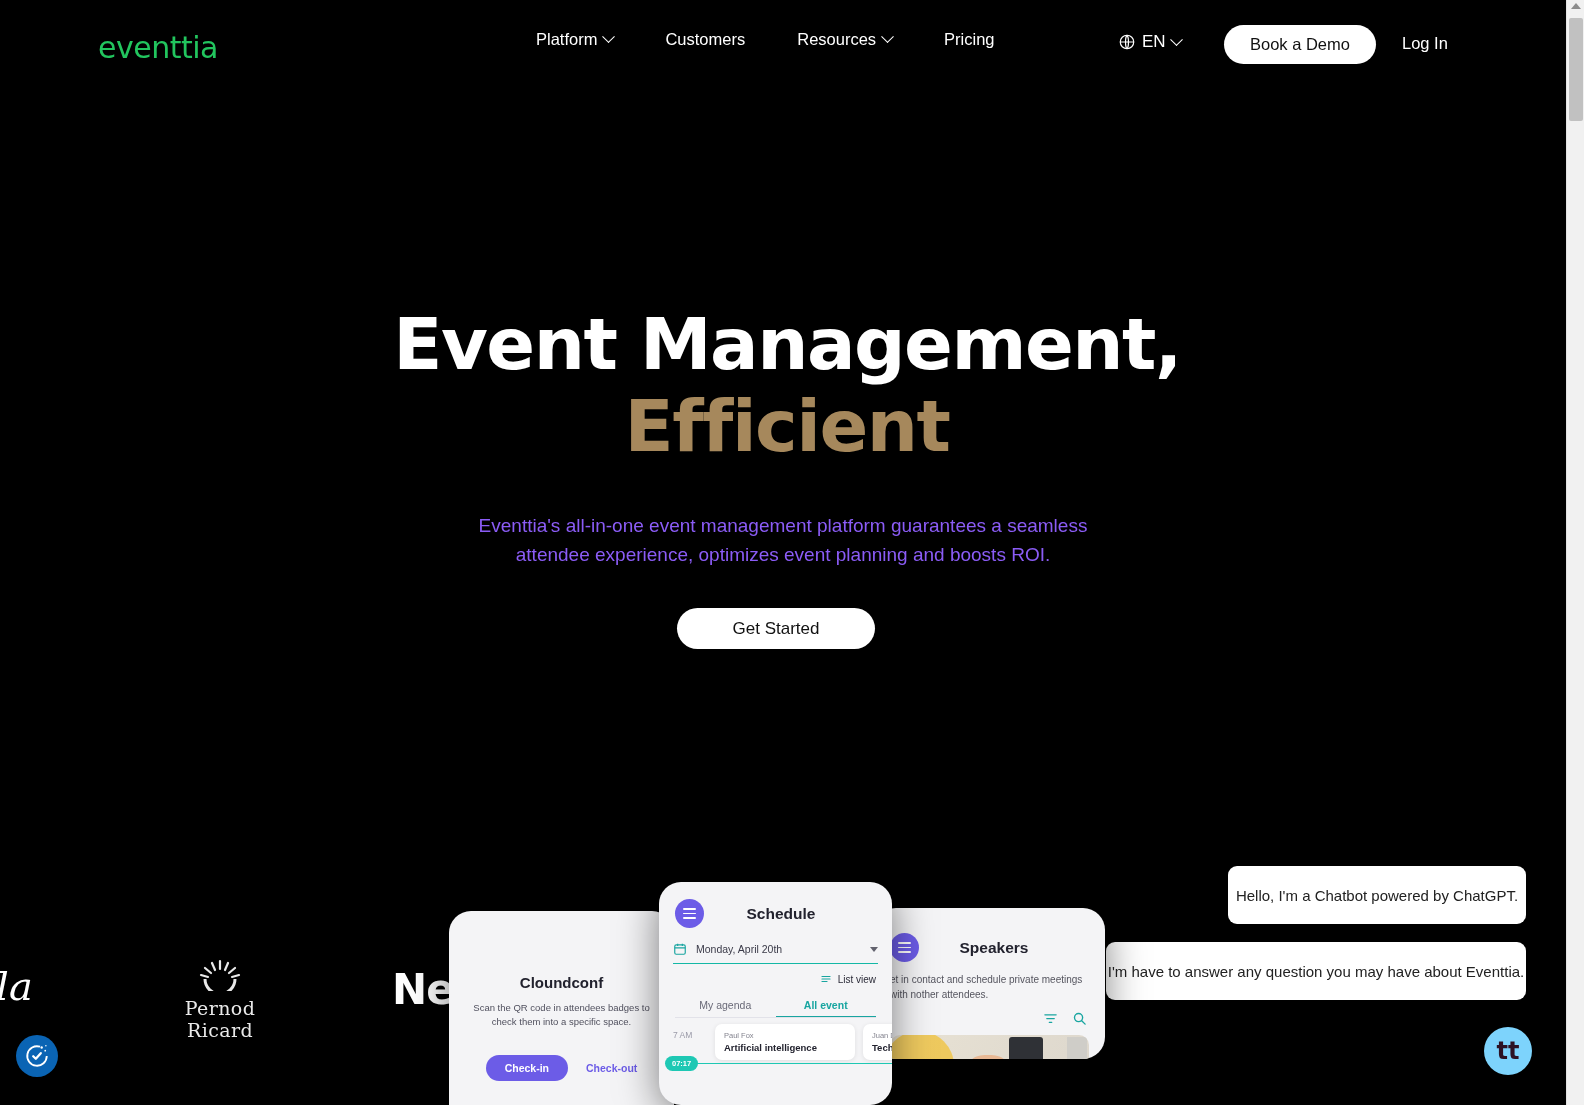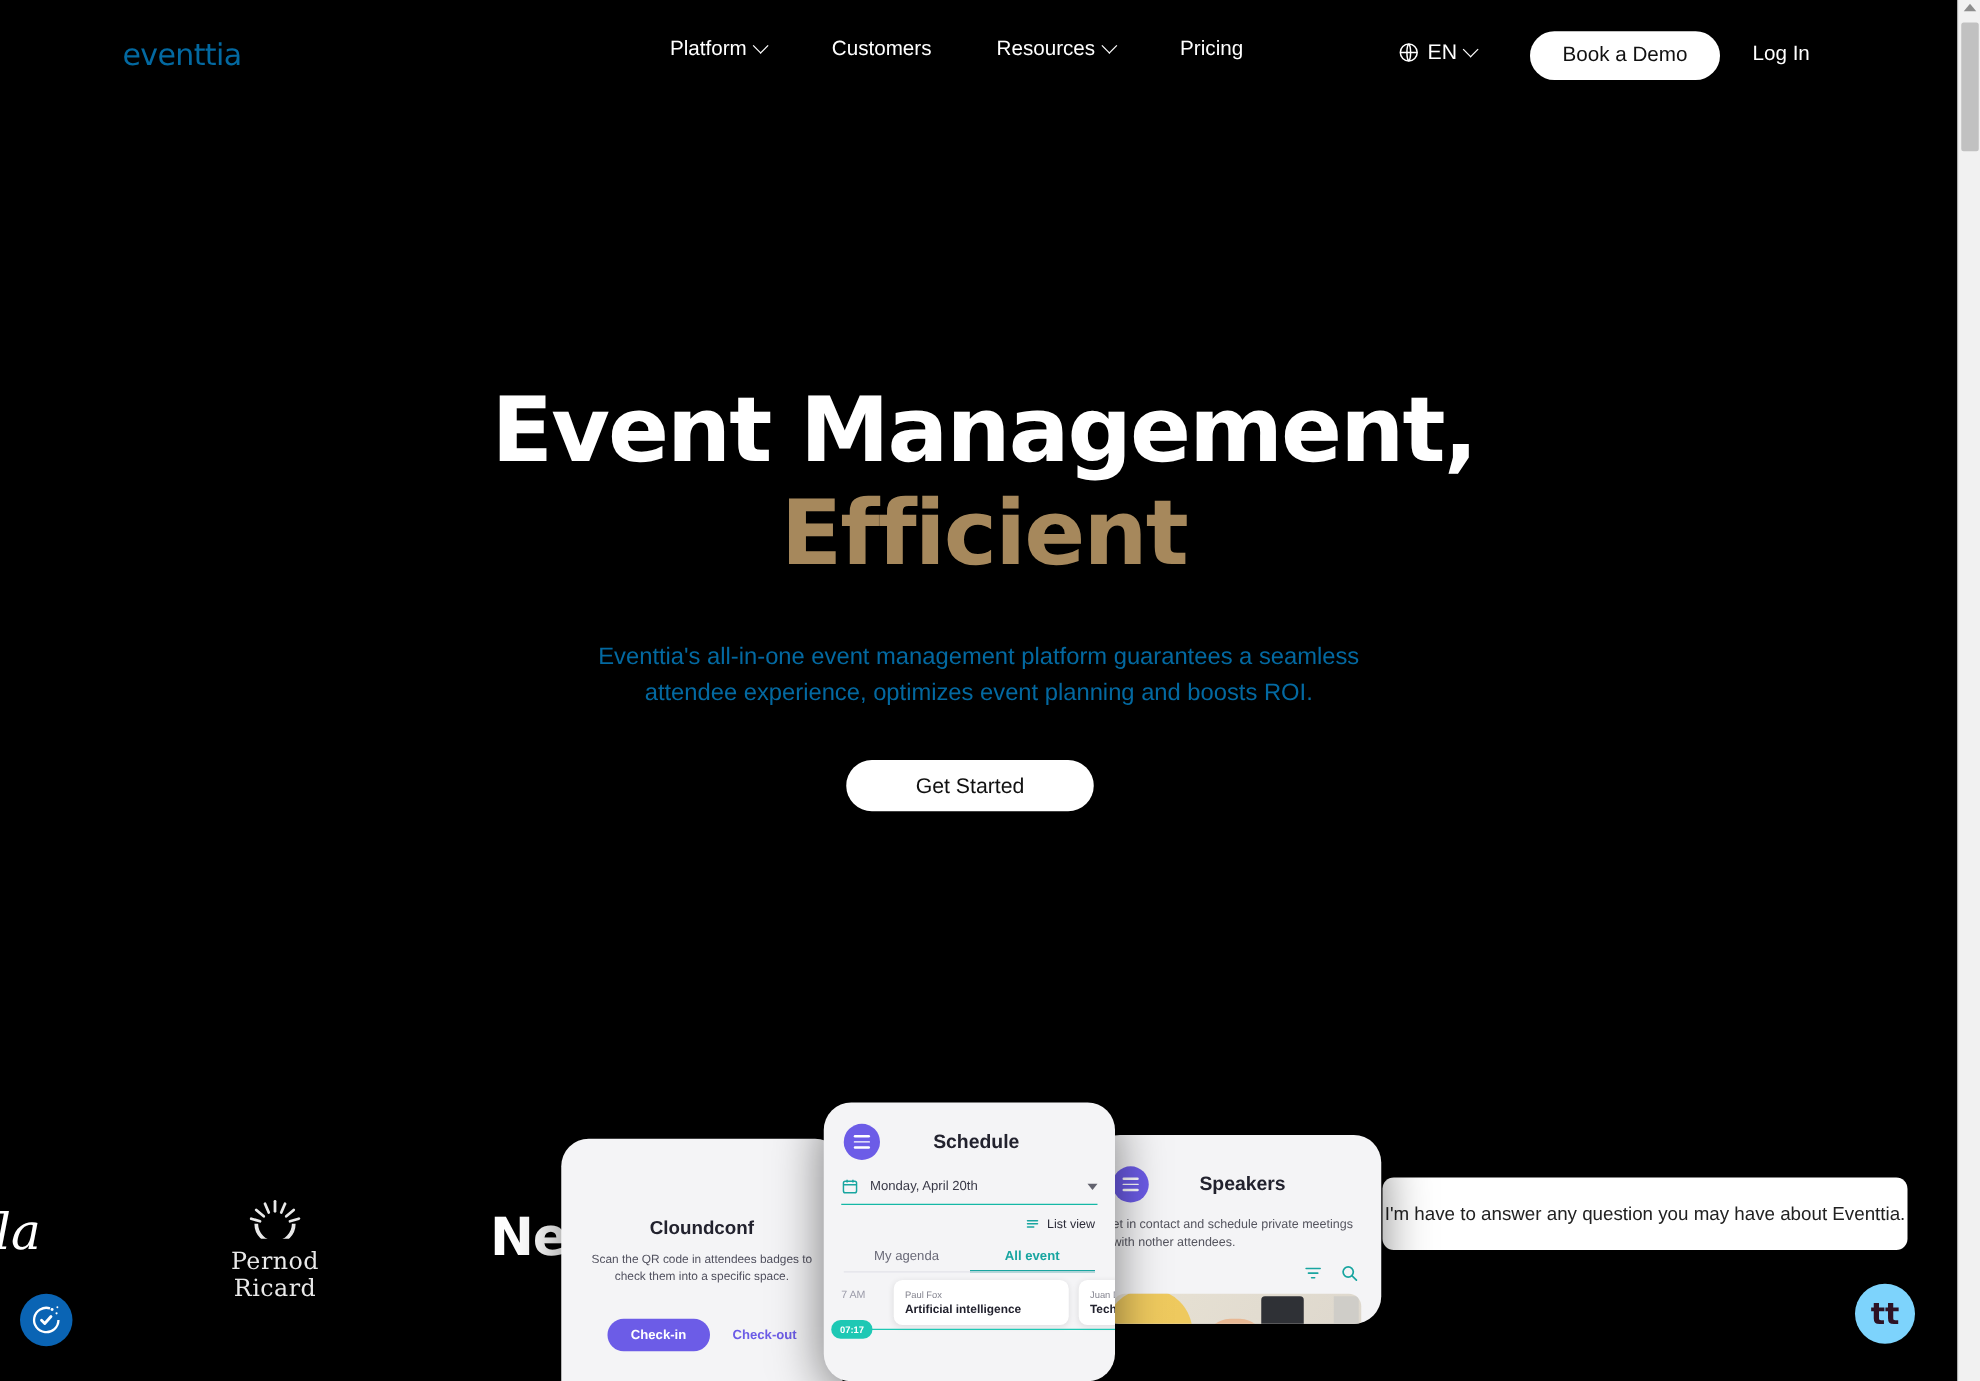--- a/index.html
+++ b/index.html
@@ -17,22 +17,22 @@
     background:#000; overflow:hidden;
   }
 
   
   #header {
     position:absolute; left:0; top:0; width:1566px; height:90px;
     display:flex; align-items:center;
   }
   #logo {
     position:absolute; left:98px; top:30px;
-    font-size:24px; font-weight:400; letter-spacing:-0.5px;
-    color:#0369a1; font-family:"DejaVu Sans", sans-serif;
+    font-size:30px; font-weight:400; letter-spacing:-0.5px;
+    color:#22c55e; font-family:"DejaVu Sans", sans-serif;
   }
   #nav { position:absolute; left:536px; top:30px; display:flex; align-items:center; gap:52px; }
   .nav-item {
     display:flex; align-items:center; gap:7px;
     font-size:16.5px; color:#fff; cursor:pointer; white-space:nowrap;
   }
   .chev {
     width:9px; height:9px; border-right:1.8px solid #fff; border-bottom:1.8px solid #fff;
     transform:rotate(45deg) translate(-2px,-2px); display:inline-block;
   }
@@ -56,21 +56,21 @@
   #hero { position:absolute; left:0; top:0; width:1566px; text-align:center; }
   #hero-title {
     position:absolute; left:4px; top:303px; width:1566px;
     font-size:72px; line-height:1.14; font-weight:700; letter-spacing:-1.5px;
     font-family:"DejaVu Sans", sans-serif;
   }
   #hero-title .l1 { color:#ffffff; display:block; }
   #hero-title .l2 { color:#a6885c; display:block; }
   #hero-sub {
     position:absolute; left:466px; top:512px; width:634px;
-    font-size:19px; line-height:1.52; color:#0369a1; font-weight:400;
+    font-size:19px; line-height:1.52; color:#8b5cf6; font-weight:400;
   }
   #get-started {
     position:absolute; left:677px; top:608px;
     width:198px; height:41px; border-radius:40px;
     background:#fff; color:#111; border:none; font-size:17px;
     font-family:"Liberation Sans", sans-serif; cursor:pointer;
   }
 
   
   .logo-strip { position:absolute; top:955px; left:0; width:1566px; height:70px; }
@@ -384,20 +384,21 @@
           <div class="what">Artificial intelligence</div>
         </div>
         <div class="sess">
           <div class="who">Juan D</div>
           <div class="what">Techn</div>
         </div>
       </div>
     </div>
   </div>
 
+  <div class="chat-bubble" id="chat-msg-1">Hello, I'm a Chatbot powered by ChatGPT.</div>
   <div class="chat-bubble" id="chat-msg-2">I'm have to answer any question you may have about Eventtia.</div>
   <div id="chat-launcher">tt</div>
 
   <div id="a11y-btn">
     <svg width="26" height="26" viewBox="0 0 24 24" fill="none" stroke="#ffffff" stroke-width="1.7">
       <path d="M21 12a9 9 0 1 1-6.2-8.55"></path>
       <path d="M8.5 12.2l2.4 2.4 4.6-5.2" stroke-width="2.1" stroke-linecap="round" stroke-linejoin="round"></path>
       <circle cx="16.3" cy="4.2" r="1.1" fill="#ffffff" stroke="none"></circle>
       <circle cx="19.6" cy="7.1" r="0.8" fill="#ffffff" stroke="none"></circle>
       <circle cx="20.2" cy="2.6" r="0.7" fill="#ffffff" stroke="none"></circle>

